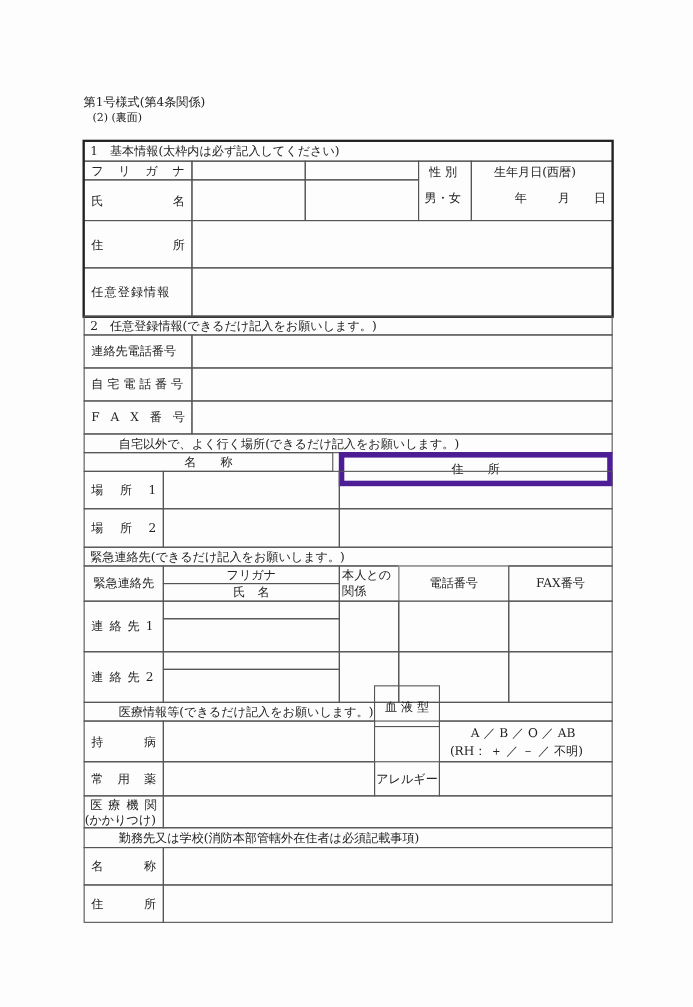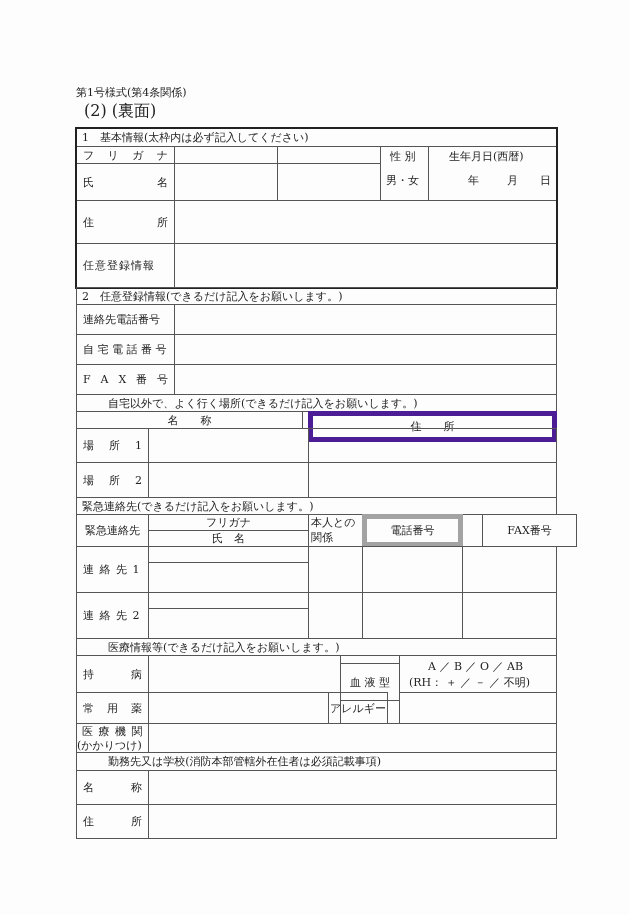--- a/index.html
+++ b/index.html
@@ -10,21 +10,21 @@
   .inp { position:absolute; box-sizing:border-box; }
   .lbl { position:absolute; display:flex; align-items:center; box-sizing:border-box; padding:0 6px; white-space:nowrap; font-size:11px; }
   .thick { position:absolute; box-sizing:border-box; border:2px solid #222; pointer-events:none; }
   .spread { justify-content:space-between; }
   .center { justify-content:center; }
 </style>
 </head>
 <body>
 
 <div class="t" style="left:76px;top:87px;font-size:11px;">第1号様式(第4条関係)</div>
-<div class="t" style="left:84px;top:103px;font-size:16px;">(2) (裏面)</div>
+<div class="t" style="left:84px;top:103px;font-size:10px;">(2) (裏面)</div>
 
 <div class="cell" style="left:76px;top:128px;width:481px;height:19px;"></div>
 <div class="t" style="left:82px;top:132px;">1　基本情報(太枠内は必ず記入してください)</div>
 
 <div class="lbl spread" style="left:76px;top:146px;width:99px;height:18px;border:1px solid #555;">
   <span>フ</span>
   <span>リ</span>
   <span>ガ</span>
   <span>ナ</span>
 </div>
@@ -117,24 +117,24 @@
 </div>
 <div class="lbl center" style="left:148px;top:514px;width:161px;height:17px;border:1px solid #555;">
   <span>フリガナ</span>
 </div>
 <div class="lbl center" style="left:148px;top:530px;width:161px;height:17px;border:1px solid #555;">
   <span>氏　名</span>
 </div>
 <div class="cell" style="left:308px;top:514px;width:55px;height:33px;"></div>
 <div class="t" style="left:311px;top:517px;">本人との</div>
 <div class="t" style="left:311px;top:532px;">関係</div>
-<div class="lbl center" style="left:362px;top:514px;width:101px;height:33px;border:5px solid #a3a3a3;text-align:right;">
+<div class="lbl center" style="left:362px;top:514px;width:101px;height:33px;border:1px solid #a3a3a3;text-align:right;">
   <span>電話番号</span>
 </div>
-<div class="lbl center" style="left:462px;top:514px;width:95px;height:33px;border:1px solid #555;margin-left:20px;">
+<div class="lbl center" style="left:462px;top:514px;width:95px;height:33px;border:1px solid #555;">
   <span>FAX番号</span>
 </div>
 
 <div class="lbl" style="left:76px;top:546px;width:73px;height:47px;border:1px solid #555;letter-spacing:1px;">
   <span>連 絡 先 1</span>
 </div>
 <div class="cell inp" style="left:148px;top:546px;width:161px;height:17px;"></div>
 <div class="cell inp" style="left:148px;top:562px;width:161px;height:31px;"></div>
 <div class="cell inp" style="left:308px;top:546px;width:55px;height:47px;"></div>
 <div class="cell inp" style="left:362px;top:546px;width:101px;height:47px;"></div>
@@ -150,34 +150,34 @@
 <div class="cell inp" style="left:462px;top:592px;width:95px;height:47px;"></div>
 
 <div class="cell" style="left:76px;top:638px;width:481px;height:18px;"></div>
 <div class="t" style="left:108px;top:642px;">医療情報等(できるだけ記入をお願いします。)</div>
 
 <div class="lbl spread" style="left:76px;top:655px;width:73px;height:38px;border:1px solid #555;">
   <span>持</span>
   <span>病</span>
 </div>
 <div class="cell inp" style="left:148px;top:655px;width:193px;height:38px;"></div>
-<div class="lbl center" style="left:340px;top:663px;width:60px;height:38px;border:1px solid #555;">
+<div class="lbl center" style="left:340px;top:623px;width:60px;height:38px;border:1px solid #555;">
   <span>血 液 型</span>
 </div>
 <div class="cell inp" style="left:399px;top:655px;width:158px;height:38px;"></div>
 <div class="t" style="left:428px;top:661px;">A ／ B ／ O ／ AB</div>
 <div class="t" style="left:409px;top:677px;">(RH： ＋ ／ － ／ 不明)</div>
 
 <div class="lbl spread" style="left:76px;top:692px;width:73px;height:32px;border:1px solid #555;">
   <span>常</span>
   <span>用</span>
   <span>薬</span>
 </div>
 <div class="cell inp" style="left:148px;top:692px;width:193px;height:32px;"></div>
-<div class="lbl center" style="left:328px;top:692px;width:60px;height:32px;border:1px solid #555;padding:0;">
+<div class="lbl center" style="left:340px;top:692px;width:60px;height:32px;border:1px solid #555;padding:0;">
   <span>アレルギー</span>
 </div>
 <div class="cell inp" style="left:399px;top:692px;width:158px;height:32px;"></div>
 
 <div class="cell" style="left:76px;top:723px;width:73px;height:30px;"></div>
 <div class="t" style="left:82px;top:726px;letter-spacing:1px;">医 療 機 関</div>
 <div class="t" style="left:77px;top:740px;">(かかりつけ)</div>
 <div class="cell inp" style="left:148px;top:723px;width:409px;height:30px;"></div>
 
 <div class="cell" style="left:76px;top:752px;width:481px;height:19px;"></div>

